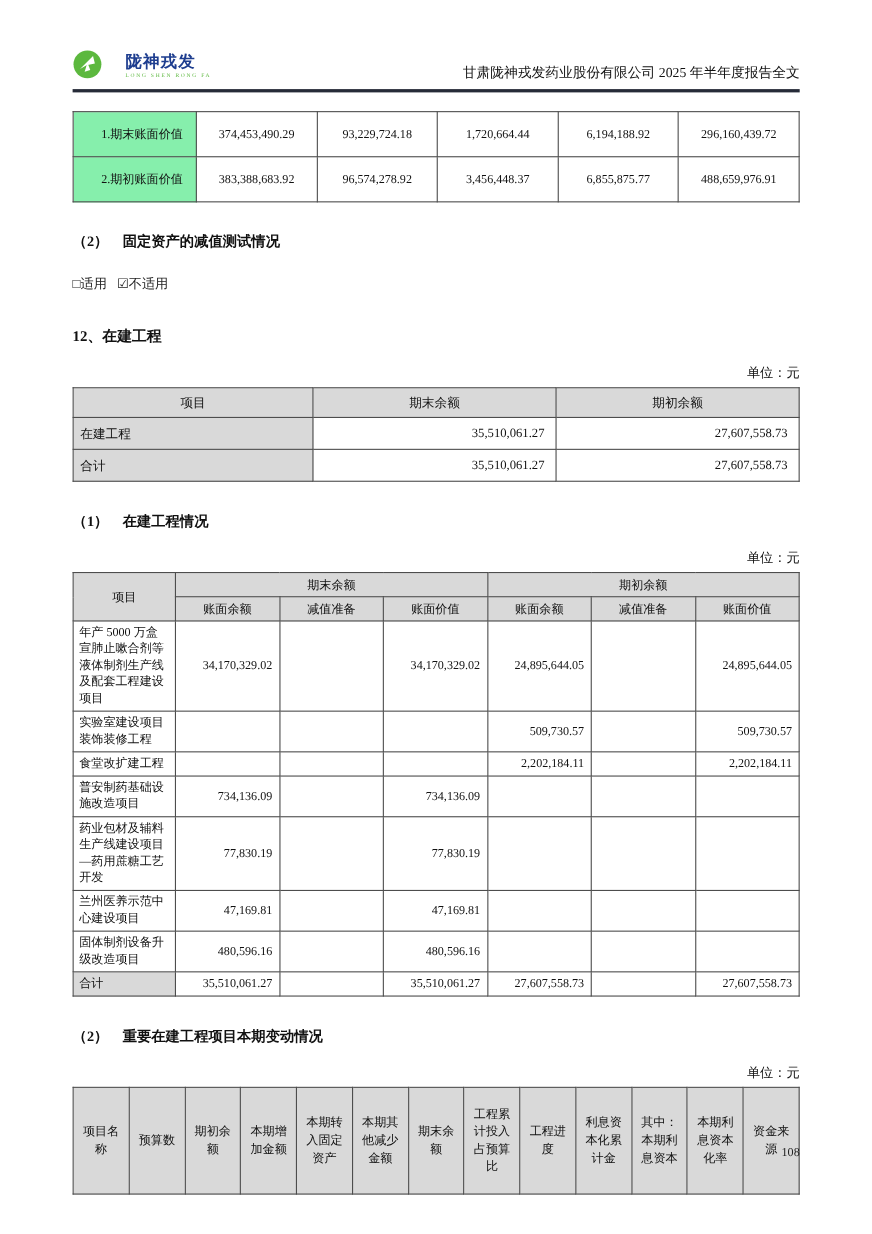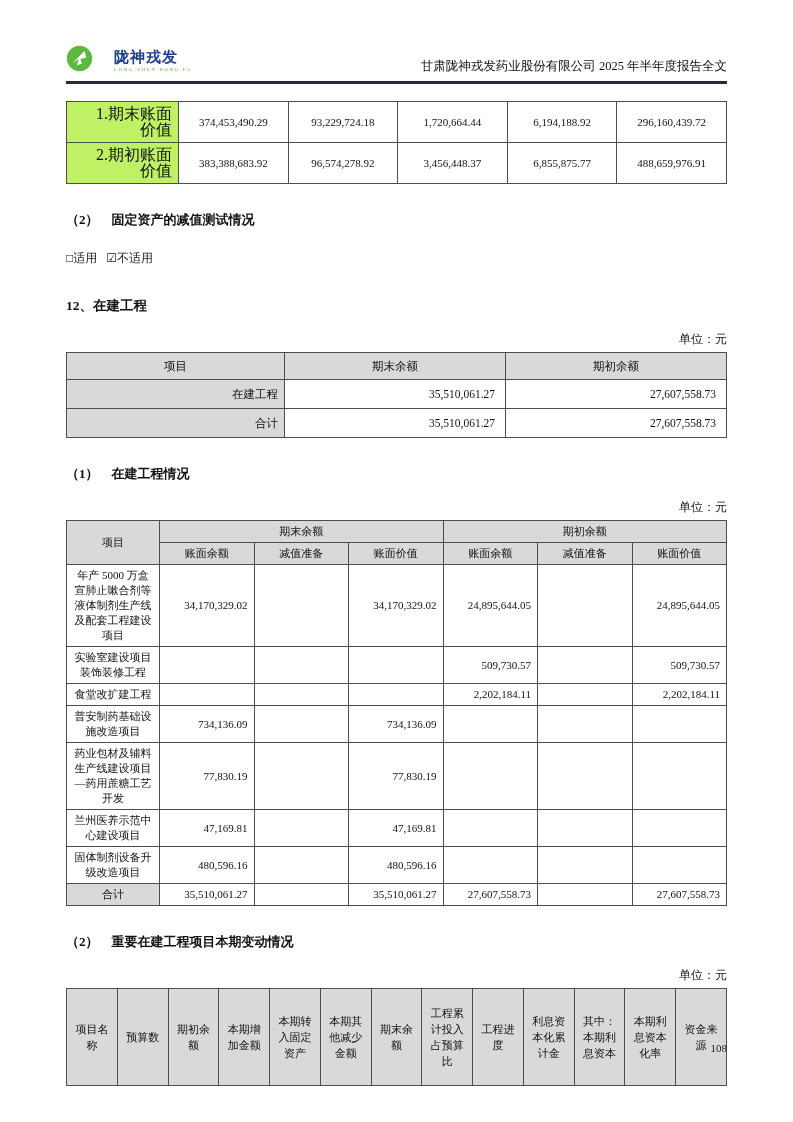--- a/index.html
+++ b/index.html
@@ -20,42 +20,42 @@
   .doc-title { font-size:12.5px; color:#111; padding-bottom:1px; }
   .hdr-rule { height:3px; background:#262b38; margin-top:5px; }
 
   
   table.tbl { border-collapse:collapse; width:100%; table-layout:fixed; }
   table.tbl th, table.tbl td { border:1px solid #4d4d4d; padding:3px 6px; }
 
   
   .top-tbl { margin-top:17px; font-size:11px; }
   .top-tbl td { height:41px; vertical-align:middle; }
-  .top-tbl td.lbl { background:#bef264; text-align:right; text-indent:1.2em; line-height:16px; font-size:16px; }
+  .top-tbl td.lbl { background:#86efac; text-align:center; text-indent:1.2em; line-height:16px; font-size:11px; }
   .top-tbl td.num { text-align:center; white-space:nowrap; }
 
   
   .h-sub  { font-size:13px; font-weight:bold; margin:27px 0 0 0; }
   .h-main { font-size:13.5px; font-weight:bold; margin:30px 0 0 0; }
   .applicability { margin:21px 0 0 0; font-size:12px; color:#222; }
   .applicability span { margin-right:6px; }
   .unit { text-align:right; font-size:12px; margin:16px 0 4px 0; }
 
   
   .simple-tbl { font-size:11.5px; }
   .simple-tbl th { background:#d9d9d9; font-weight:normal; text-align:center; height:27px; }
   .simple-tbl td { height:29px; vertical-align:middle; }
-  .simple-tbl td.lbl { background:#d9d9d9; text-align:right;margin-left:25px; }
+  .simple-tbl td.lbl { background:#d9d9d9; text-align:left;margin-left:25px; }
   .simple-tbl td.num { text-align:right; padding-right:10px; }
 
   
   .big-tbl { font-size:11px; }
   .big-tbl th { background:#d9d9d9; font-weight:normal; text-align:center; padding:3px 2px; height:22px; }
   .big-tbl td { vertical-align:middle; line-height:15px; padding:3px 4px; }
-  .big-tbl td.item { text-align:center; padding:3px 5px;margin-left:31px; }
+  .big-tbl td.item { text-align:left; padding:3px 5px;margin-left:31px; }
   .big-tbl td.num { text-align:right; word-wrap:break-word; word-break:break-all;margin-top:40px; }
   .big-tbl tr.total-row td.item { background:#d9d9d9; }
 
   
   .wide-tbl { font-size:11px; }
   .wide-tbl th { background:#d9d9d9; font-weight:normal; text-align:center;
                  vertical-align:middle; height:97px; line-height:16px; padding:4px 12px; }
 
   .footer { position:absolute; right:66px; top:1042px; font-size:11px; color:#222; }
 </style>

